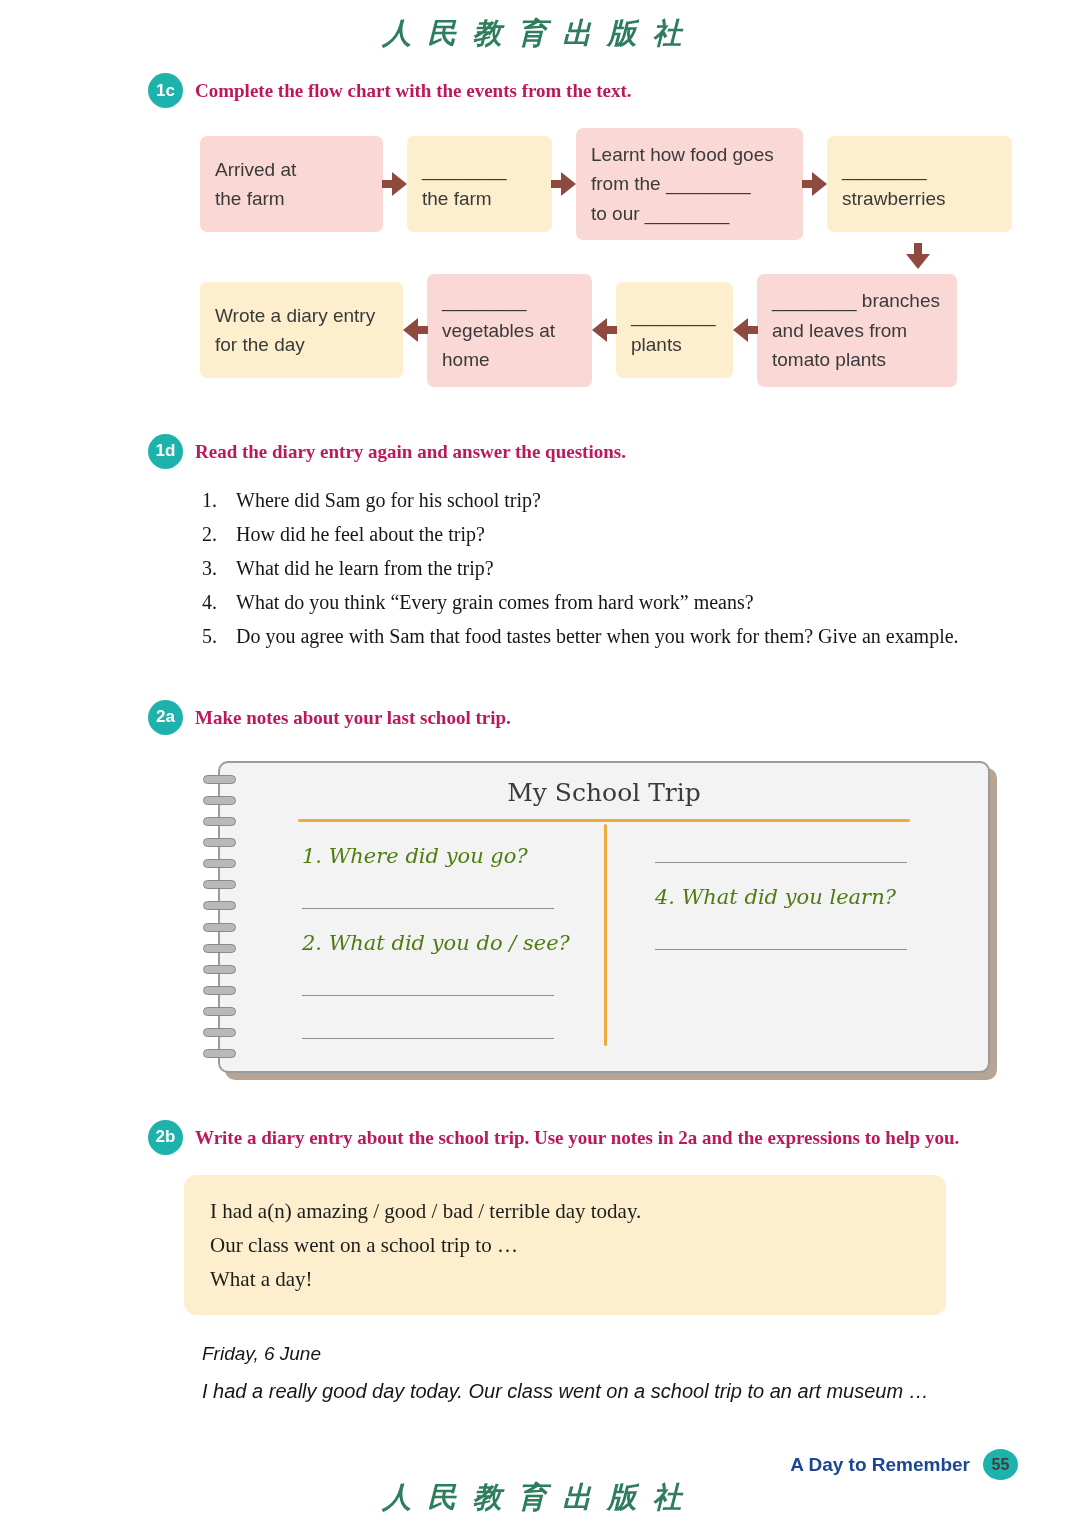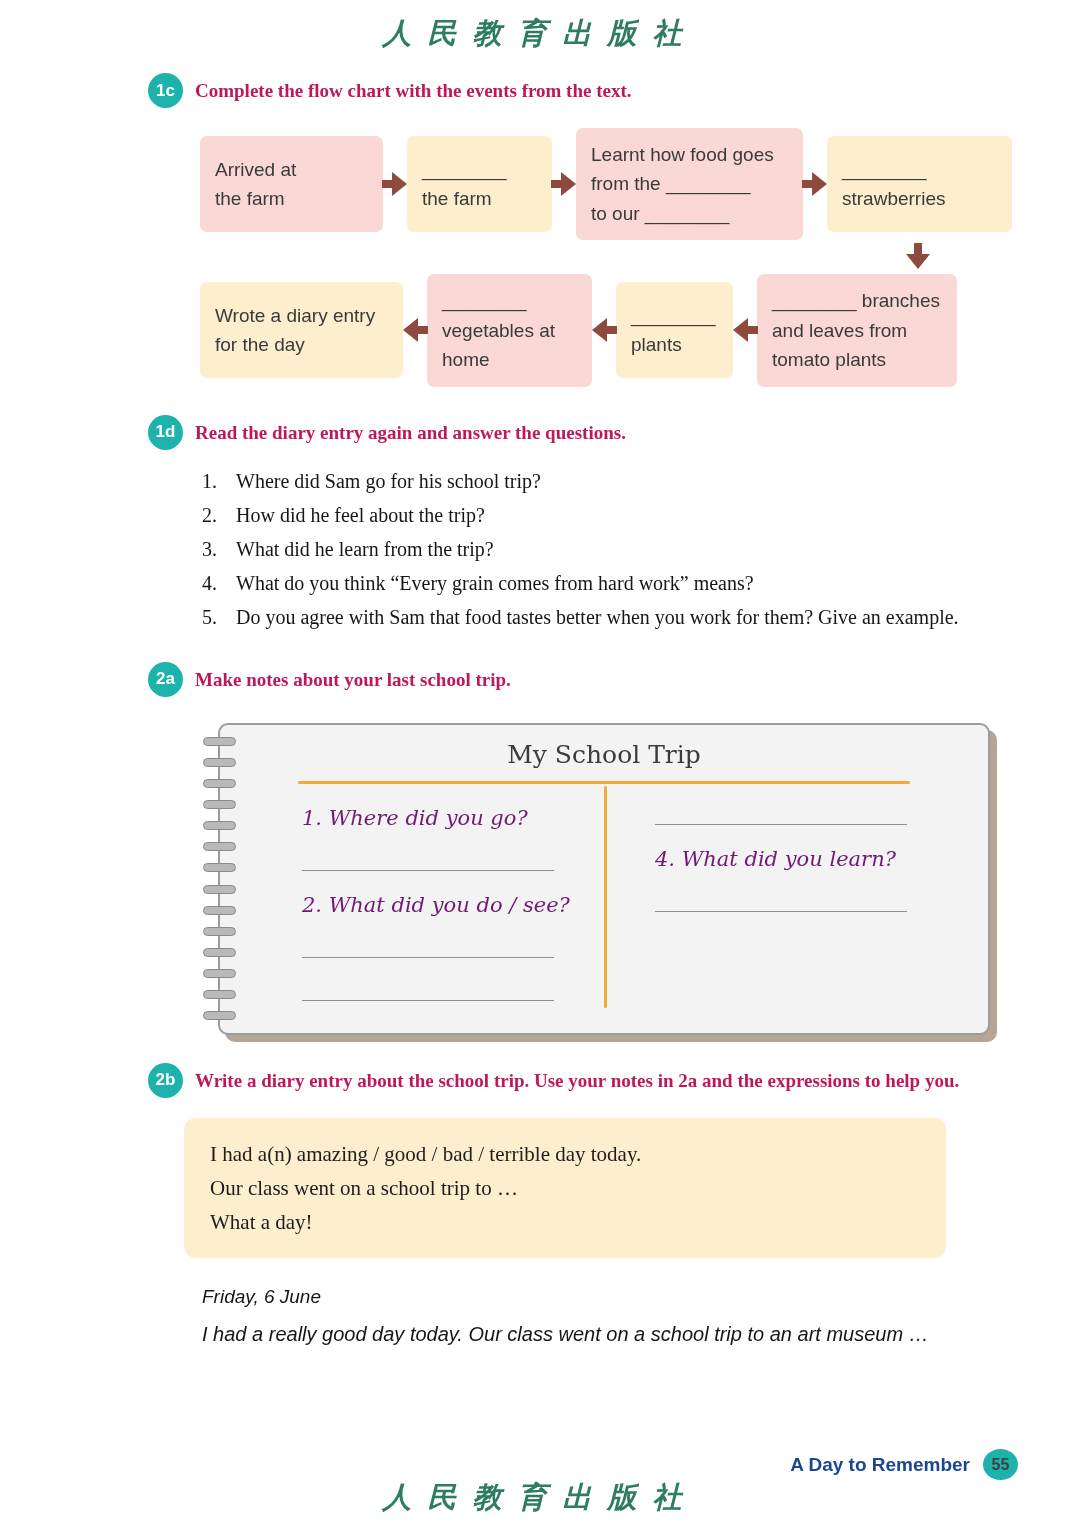--- a/index.html
+++ b/index.html
@@ -20,21 +20,21 @@
   
   .logo{
     text-align:center;color:var(--green);font-size:29px;font-weight:bold;font-style:italic;
     letter-spacing:16px;font-family:"DejaVu Serif",serif;
   }
   .logo.top{padding-top:14px;}
   .logo.bottom{position:absolute;left:0;right:0;bottom:8px;}
 
   .content{padding:0 70px 0 148px;}
 
-  .sec{margin-top:27px;}
+  .sec{margin-top:46px;}
   .sec.first{margin-top:18px;}
   .sec-head{display:flex;align-items:flex-start;gap:12px;}
   .badge{
     flex:none;width:35px;height:35px;border-radius:50%;background:var(--teal);
     color:#fff;font-family:"Liberation Sans","DejaVu Sans",sans-serif;font-weight:bold;font-size:17px;
     display:flex;align-items:center;justify-content:center;margin-top:1px;
   }
   .sec-title{
     font-size:19px;font-weight:bold;color:#be185d;line-height:1.5;padding-top:5px;max-width:790px;
   }
@@ -73,21 +73,21 @@
     box-shadow:7px 7px 0 #b6a595;
   }
   .rings{position:absolute;left:-17px;top:12px;bottom:12px;display:flex;flex-direction:column;justify-content:space-between;}
   .rings i{display:block;width:33px;height:9px;background:#b9b9b9;border:1px solid #8a8a8a;border-radius:5px;}
   .nb-title{text-align:center;font-size:25px;color:#3b3b3b;padding-top:15px;font-family:"DejaVu Serif",serif;}
   .nb-rule{height:3px;background:var(--orange);border-radius:3px;width:612px;margin:12px auto 0;}
   .nb-cols{display:flex;padding:0 26px 0 82px;position:relative;}
   .nb-divider{position:absolute;left:50%;top:2px;bottom:-220px;width:3px;background:var(--orange);border-radius:2px;height:222px;}
   .nb-col{flex:1;}
   .nb-col.right{padding-left:46px;}
-  .nb-q{font-family:"DejaVu Serif",serif;font-style:italic;font-size:21px;color:#701a75;margin-top:22px;}
+  .nb-q{font-family:"DejaVu Serif",serif;font-style:italic;font-size:21px;color:#4d7c0f;margin-top:22px;}
   .nb-line{border-bottom:1.5px solid #8f8f8f;width:252px;margin-top:40px;}
   .nb-line + .nb-q{margin-top:22px;}
   .nb-line + .nb-line{margin-top:42px;}
 
   
   .expr-box{
     margin:20px 0 0 36px;width:762px;background:var(--cream);border-radius:12px;
     padding:19px 26px;font-size:21px;line-height:1.62;color:#1d1d1d;
   }
   .sample{margin:28px 0 0 54px;font-family:"Liberation Sans","DejaVu Sans",sans-serif;font-style:italic;color:#161616;}

